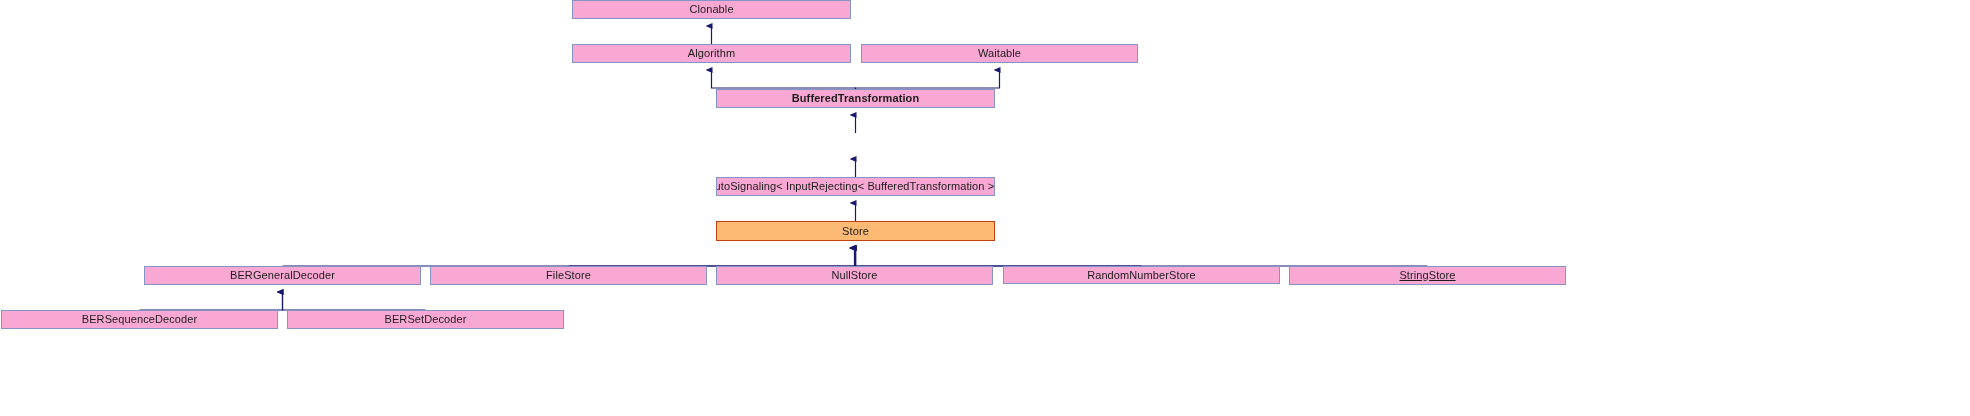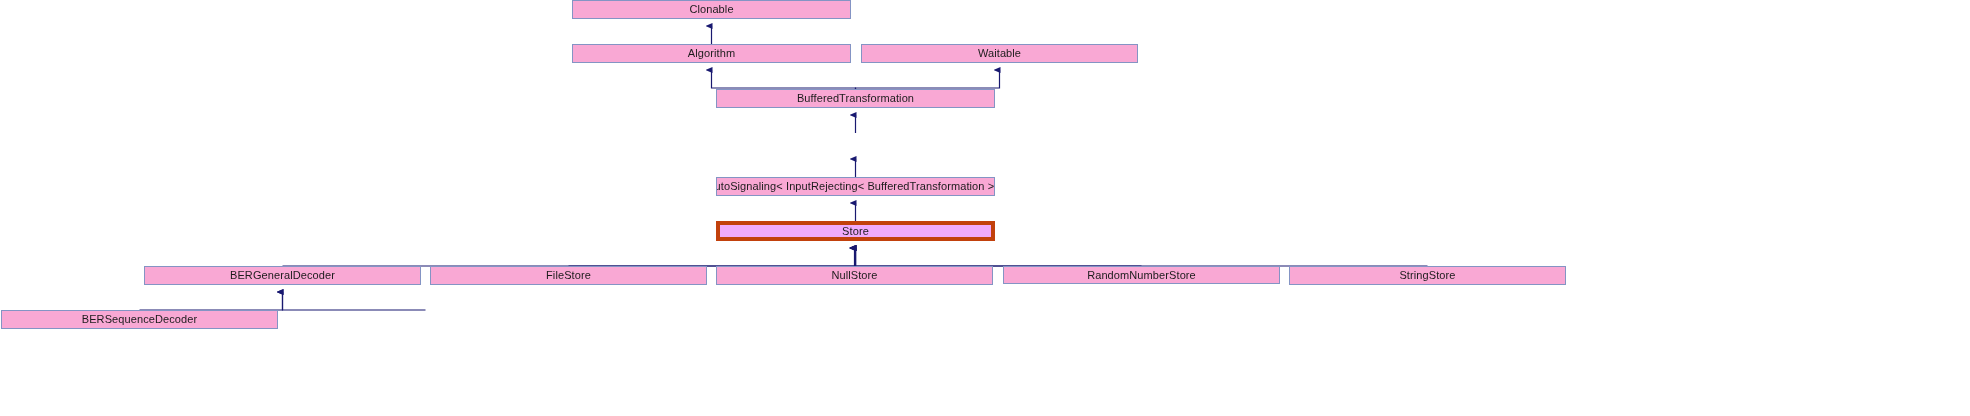--- a/index.html
+++ b/index.html
@@ -41,22 +41,22 @@
     justify-content: center;
     color: #1c1c1c;
     font-size: 11px;
     line-height: 1;
     letter-spacing: 0.1px;
     white-space: nowrap;
     text-align: center;
     overflow: hidden;
   }
   .node.current {
-    background: #f0abfc;
-    border: 4px solid #c2410c;
+    background: #fdba74;
+    border: 1px solid #c2410c;
   }
   .node-label {
     display: block;
     padding: 0 4px;
   }
 </style>
 </head>
 <body>
 
 <div id="diagram">
@@ -85,41 +85,44 @@
   <div id="node-layer">
       <div class="node" style="left: 572px; top: 0px; width: 279px; height: 19px;">
         <span class="node-label">Clonable</span>
       </div>
       <div class="node" style="left: 572px; top: 44px; width: 279px; height: 19px;">
         <span class="node-label">Algorithm</span>
       </div>
       <div class="node" style="left: 861px; top: 44px; width: 277px; height: 19px; text-align: right;">
         <span class="node-label">Waitable</span>
       </div>
-      <div class="node" style="left: 716px; top: 89px; width: 279px; height: 19px;">
+      <div class="node" style="left: 716px; top: 89px; width: 279px; height: 19px; font-weight: bold;">
         <span class="node-label">BufferedTransformation</span>
       </div>
       <div class="node" style="left: 716px; top: 177px; width: 279px; height: 19px;">
         <span class="node-label">AutoSignaling&lt; InputRejecting&lt; BufferedTransformation &gt; &gt;</span>
       </div>
       <div class="node current" style="left: 716px; top: 221px; width: 279px; height: 20px;">
         <span class="node-label">Store</span>
       </div>
       <div class="node" style="left: 144px; top: 266px; width: 277px; height: 19px;">
         <span class="node-label">BERGeneralDecoder</span>
       </div>
       <div class="node" style="left: 430px; top: 266px; width: 277px; height: 19px; justify-content: center;">
         <span class="node-label">FileStore</span>
       </div>
       <div class="node" style="left: 716px; top: 266px; width: 277px; height: 19px;">
         <span class="node-label">NullStore</span>
       </div>
       <div class="node" style="left: 1003px; top: 266px; width: 277px; height: 18px;">
         <span class="node-label">RandomNumberStore</span>
       </div>
-      <div class="node" style="left: 1289px; top: 266px; width: 277px; height: 19px;">
+      <div class="node" style="left: 1289px; top: 266px; width: 277px; height: 19px; text-decoration: underline;">
         <span class="node-label">StringStore</span>
       </div>
       <div class="node" style="left: 1px; top: 310px; width: 277px; height: 19px;">
         <span class="node-label">BERSequenceDecoder</span>
       </div>
+      <div class="node" style="left: 287px; top: 310px; width: 277px; height: 19px;">
+        <span class="node-label">BERSetDecoder</span>
+      </div>
     </div>
 </div>
 
 </body></html>

